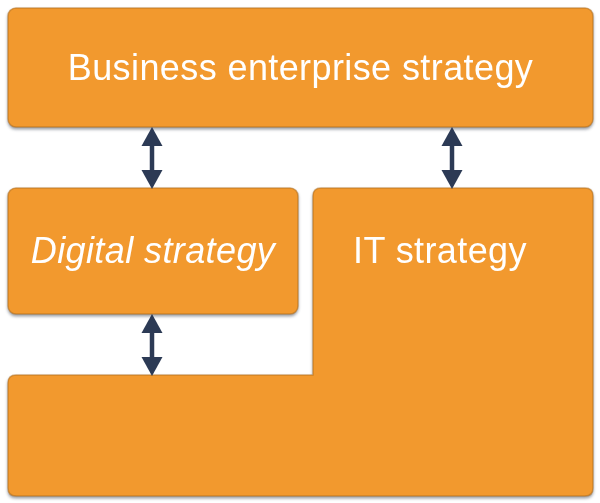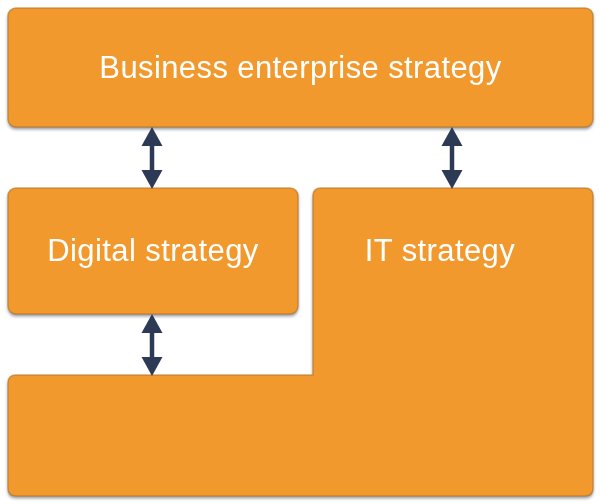--- a/index.html
+++ b/index.html
@@ -29,28 +29,28 @@
   .arrow-shaft {
     stroke-width: 4.5;
   }
   .label {
     position: absolute;
     display: flex;
     align-items: center;
     justify-content: center;
     text-align: center;
     color: #ffffff;
-    font-size: 31px;
+    font-size: 36px;
     font-weight: 300;
     letter-spacing: 0.4px;
     pointer-events: none;
     user-select: none;
   }
   .label-business { left: 8px; top: 8px;   width: 585px; height: 119px; }
-  .label-digital  { left: 8px; top: 188px; width: 290px; height: 126px; }
+  .label-digital  { left: 8px; top: 188px; width: 290px; height: 126px; font-style: italic; }
   .label-it       { left: 300px; top: 188px; width: 280px; height: 126px; }
 </style>
 </head>
 <body>
 
 <div class="stage">
 
   <svg width="600" height="503" viewBox="0 0 600 503">
 
     <rect class="node-shape" x="8" y="8" width="585" height="119" rx="8" ry="8" fill="#F2992E" stroke="#B06E1C"></rect>

